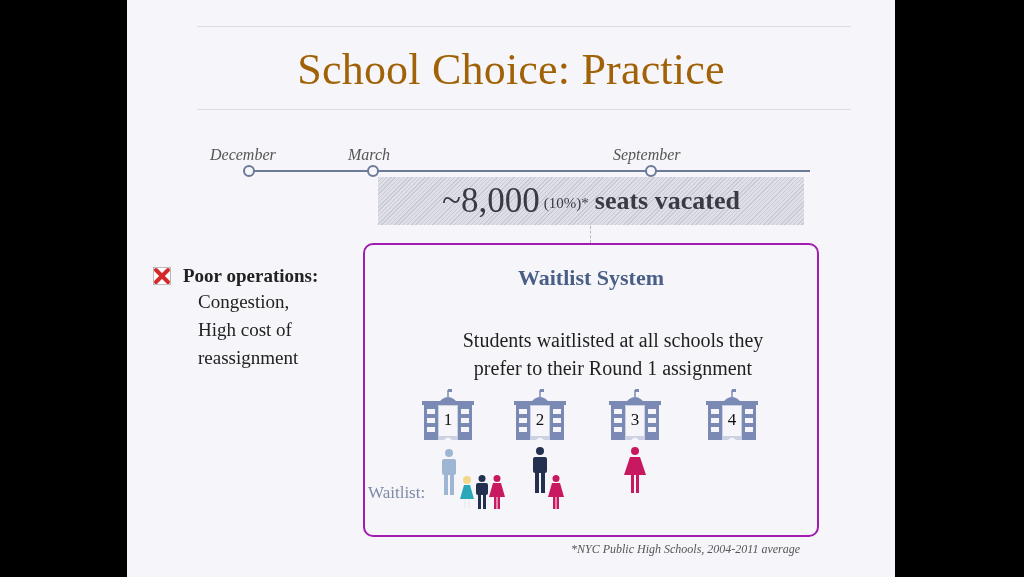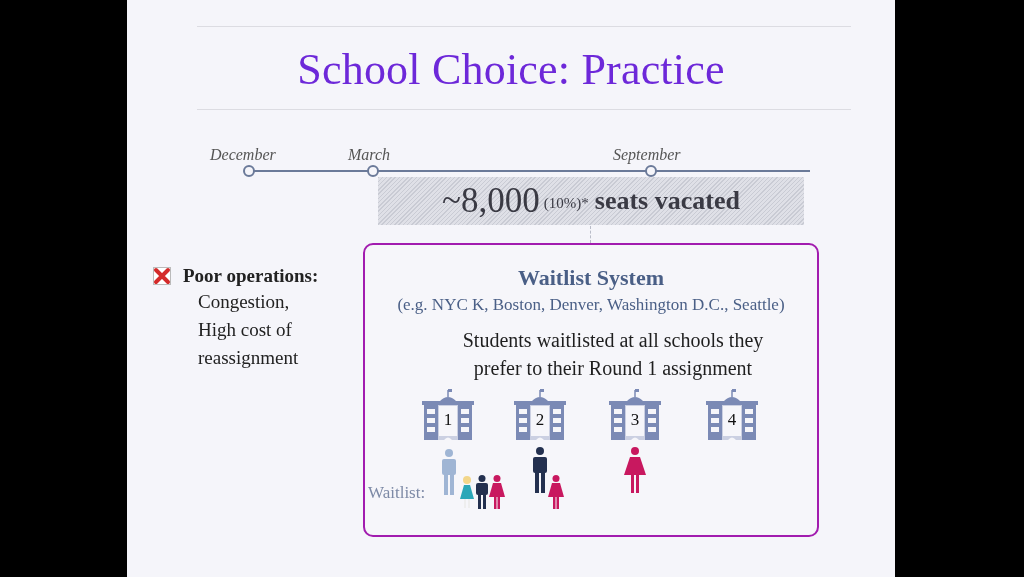--- a/index.html
+++ b/index.html
@@ -1,19 +1,19 @@
 <!DOCTYPE html>
 <html><head>
 <meta charset="utf-8">
 <style>
   html, body { margin:0; padding:0; }
   body { width:1024px; height:577px; background:#000; position:relative; overflow:hidden; font-family:"Liberation Serif","DejaVu Serif",serif; }
   .slide { position:absolute; left:127px; top:0; width:768px; height:577px; background:#f5f5fa; }
   .rule { position:absolute; left:70px; width:654px; height:1px; background:#dcdce2; }
-  .title { position:absolute; left:0; width:768px; top:44px; text-align:center; font-size:44px; color:#6d28d9; letter-spacing:0.2px; }
+  .title { position:absolute; left:0; width:768px; top:44px; text-align:center; font-size:44px; color:#a16207; letter-spacing:0.2px; }
   .tl-line { position:absolute; left:120px; top:170px; width:563px; height:2px; background:#6b7a99; }
   .tl-dot { position:absolute; top:165px; width:8px; height:8px; border:2px solid #6b7a99; border-radius:50%; background:#f5f5fa; }
   .tl-label { position:absolute; top:146px; font-size:16px; font-style:italic; color:#555; }
   .seats { position:absolute; left:251px; top:177px; width:426px; height:48px;
     background: repeating-linear-gradient(135deg, #c9cbd4 0px, #c9cbd4 1px, #dfe0e7 1px, #dfe0e7 3px);
     display:flex; align-items:center; justify-content:center; color:#3a3a44; font-weight:bold;text-align:center; }
   .seats .big { font-size:35px; font-weight:normal; }
   .seats .small { font-size:15px; font-weight:normal; margin:8px 6px 4px 4px; }
   .seats .rest { font-size:26px; }
   .dash { position:absolute; left:463px; top:226px; width:1px; height:17px; border-left:1px dashed #b9bcc8; }
@@ -61,21 +61,20 @@
       <path d="M3 3 L15 15 M15 3 L3 15" stroke="#d42a2a" stroke-width="4" stroke-linecap="round"></path>
     </svg>
     <div class="head">Poor operations:</div>
     <div class="line" style="top:26px">Congestion,</div>
     <div class="line" style="top:54px">High cost of</div>
     <div class="line" style="top:82px">reassignment</div>
   </div>
 
   <div class="box">
     <div class="h">Waitlist System</div>
-    <div class="sub">(e.g. NYC K, Boston, Denver, Washington D.C., Seattle)</div>
     <div class="desc" style="top:84px">Students waitlisted at all schools they</div>
     <div class="desc" style="top:112px">prefer to their Round 1 assignment</div>
 
     <div class="school" style="left:55px">
       <svg width="56" height="52" viewBox="0 0 56 52">
         <g fill="#7b8ab5">
             <line x1="28" y1="2" x2="28" y2="9" stroke="#7b8ab5" stroke-width="1.5"></line>
             <rect x="28" y="1" width="4" height="3"></rect>
             <path d="M20 13 Q28 5 36 13 Z"></path>
             <rect x="2" y="13" width="52" height="4"></rect>
@@ -218,13 +217,14 @@
     <svg class="person" style="left:259px;top:202px" width="22" height="46" viewBox="0 0 22 46">
       <g fill="#c8185f">
           <circle cx="11" cy="4" r="4"></circle>
           <path d="M6 10 h10 l6 18 h-22z"></path>
           <rect x="7" y="26" width="3" height="20"></rect>
           <rect x="12" y="26" width="3" height="20"></rect>
         </g>
     </svg>
   </div>
 
+  <div style="position:absolute;left:444px;top:542px;font-size:12px;font-style:italic;color:#555;white-space:nowrap;">*NYC Public High Schools, 2004-2011 average</div>
 </div>
 
 </body></html>

